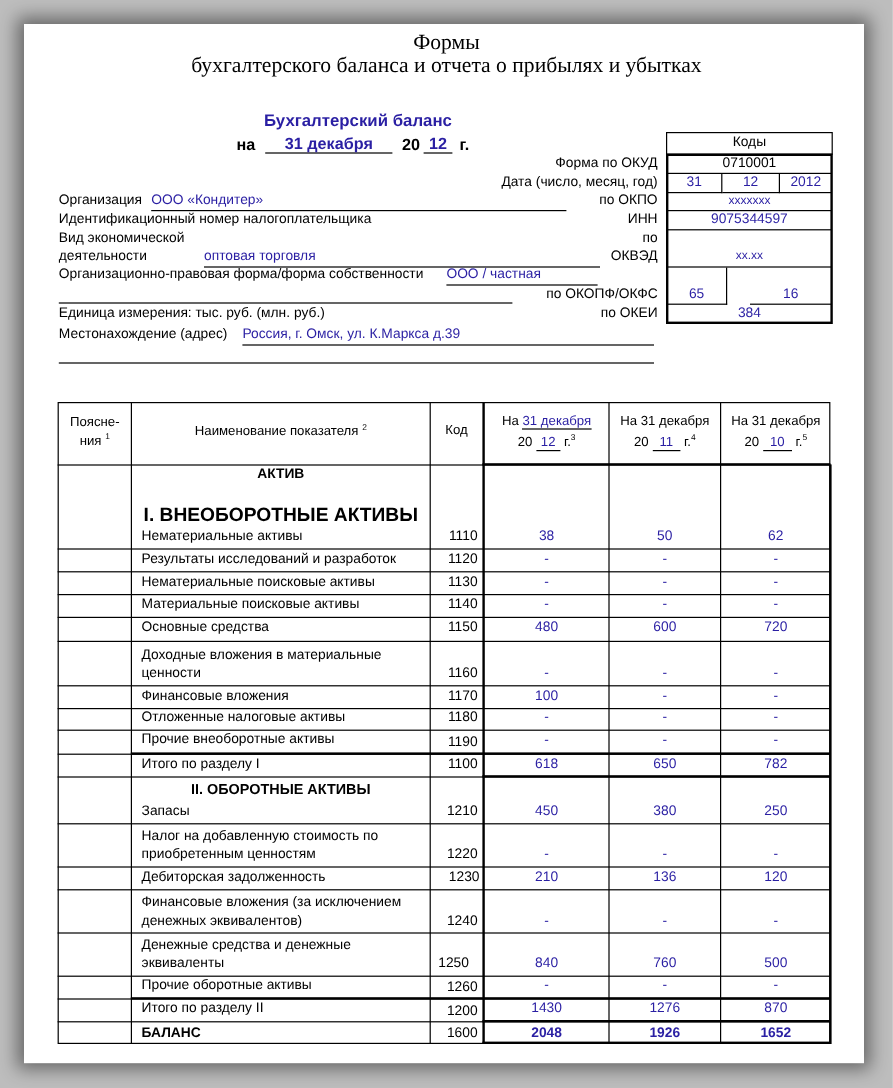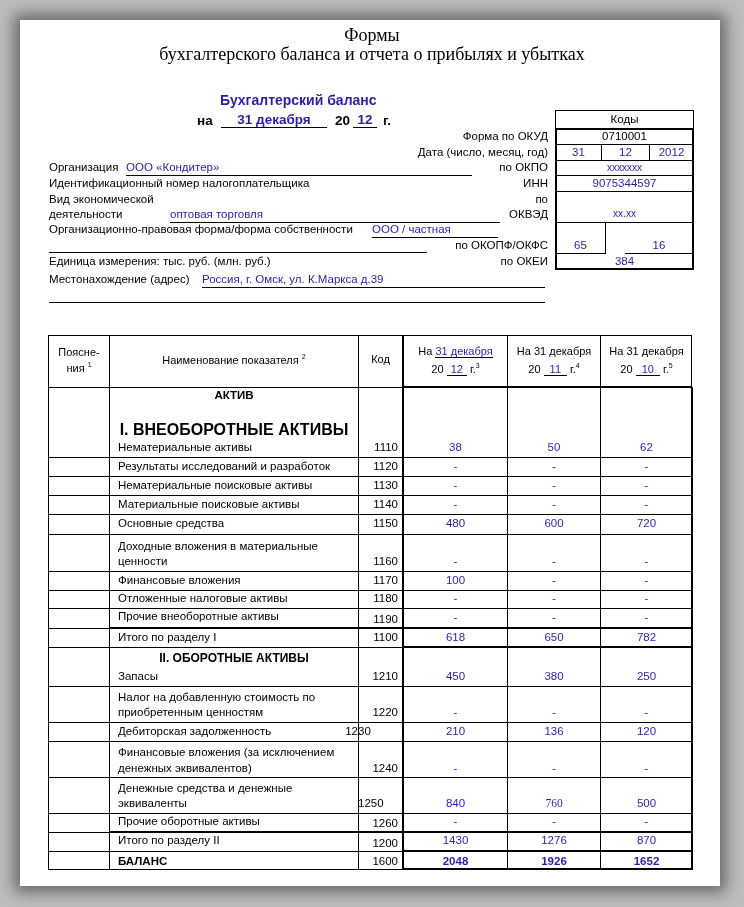--- a/index.html
+++ b/index.html
@@ -195,37 +195,37 @@
 <div class="num" style="left:601px; top:670px; width:91px;">250</div>
 
 <div class="cell" style="left:118px; top:691px;">Налог на добавленную стоимость по</div>
 <div class="cell" style="left:118px; top:706px;">приобретенным ценностям</div>
 <div class="cell" style="left:358px; top:706px; width:40px; text-align:right;">1220</div>
 <div class="num" style="left:404px; top:706px; width:103px;">-</div>
 <div class="num" style="left:508px; top:706px; width:92px;">-</div>
 <div class="num" style="left:601px; top:706px; width:91px;">-</div>
 
 <div class="cell" style="left:118px; top:725px;">Дебиторская задолженность</div>
-<div class="cell" style="left:338px; top:725px; width:40px; text-align:center;">1230</div>
+<div class="cell" style="left:358px; top:725px; width:40px; text-align:left;padding-left:16px;">1230</div>
 <div class="num" style="left:404px; top:725px; width:103px;">210</div>
 <div class="num" style="left:508px; top:725px; width:92px;">136</div>
 <div class="num" style="left:601px; top:725px; width:91px;">120</div>
 
 <div class="cell" style="left:118px; top:746px;">Финансовые вложения (за исключением</div>
 <div class="cell" style="left:118px; top:762px;">денежных эквивалентов)</div>
 <div class="cell" style="left:358px; top:762px; width:40px; text-align:right;">1240</div>
 <div class="num" style="left:404px; top:762px; width:103px;">-</div>
 <div class="num" style="left:508px; top:762px; width:92px;">-</div>
 <div class="num" style="left:601px; top:762px; width:91px;">-</div>
 
 <div class="cell" style="left:118px; top:782px;">Денежные средства и денежные</div>
 <div class="cell" style="left:118px; top:797px;">эквиваленты</div>
-<div class="cell" style="left:358px; top:797px; width:40px; text-align:left;">1250</div>
+<div class="cell" style="left:358px; top:797px; width:40px; text-align:center;">1250</div>
 <div class="num" style="left:404px; top:797px; width:103px;">840</div>
-<div class="num" style="left:508px; top:797px; width:92px;font-family:Liberation Serif, serif;">760</div>
+<div class="num" style="left:508px; top:797px; width:92px;">760</div>
 <div class="num" style="left:601px; top:797px; width:91px;">500</div>
 
 <div class="cell" style="left:118px; top:815px;">Прочие оборотные активы</div>
 <div class="cell" style="left:358px; top:817px; width:40px; text-align:right;">1260</div>
 <div class="num" style="left:404px; top:815px; width:103px;">-</div>
 <div class="num" style="left:508px; top:815px; width:92px;">-</div>
 <div class="num" style="left:601px; top:815px; width:91px;">-</div>
 
 <div class="cell" style="left:118px; top:834px;">Итого по разделу II</div>
 <div class="cell" style="left:358px; top:837px; width:40px; text-align:right;">1200</div>

